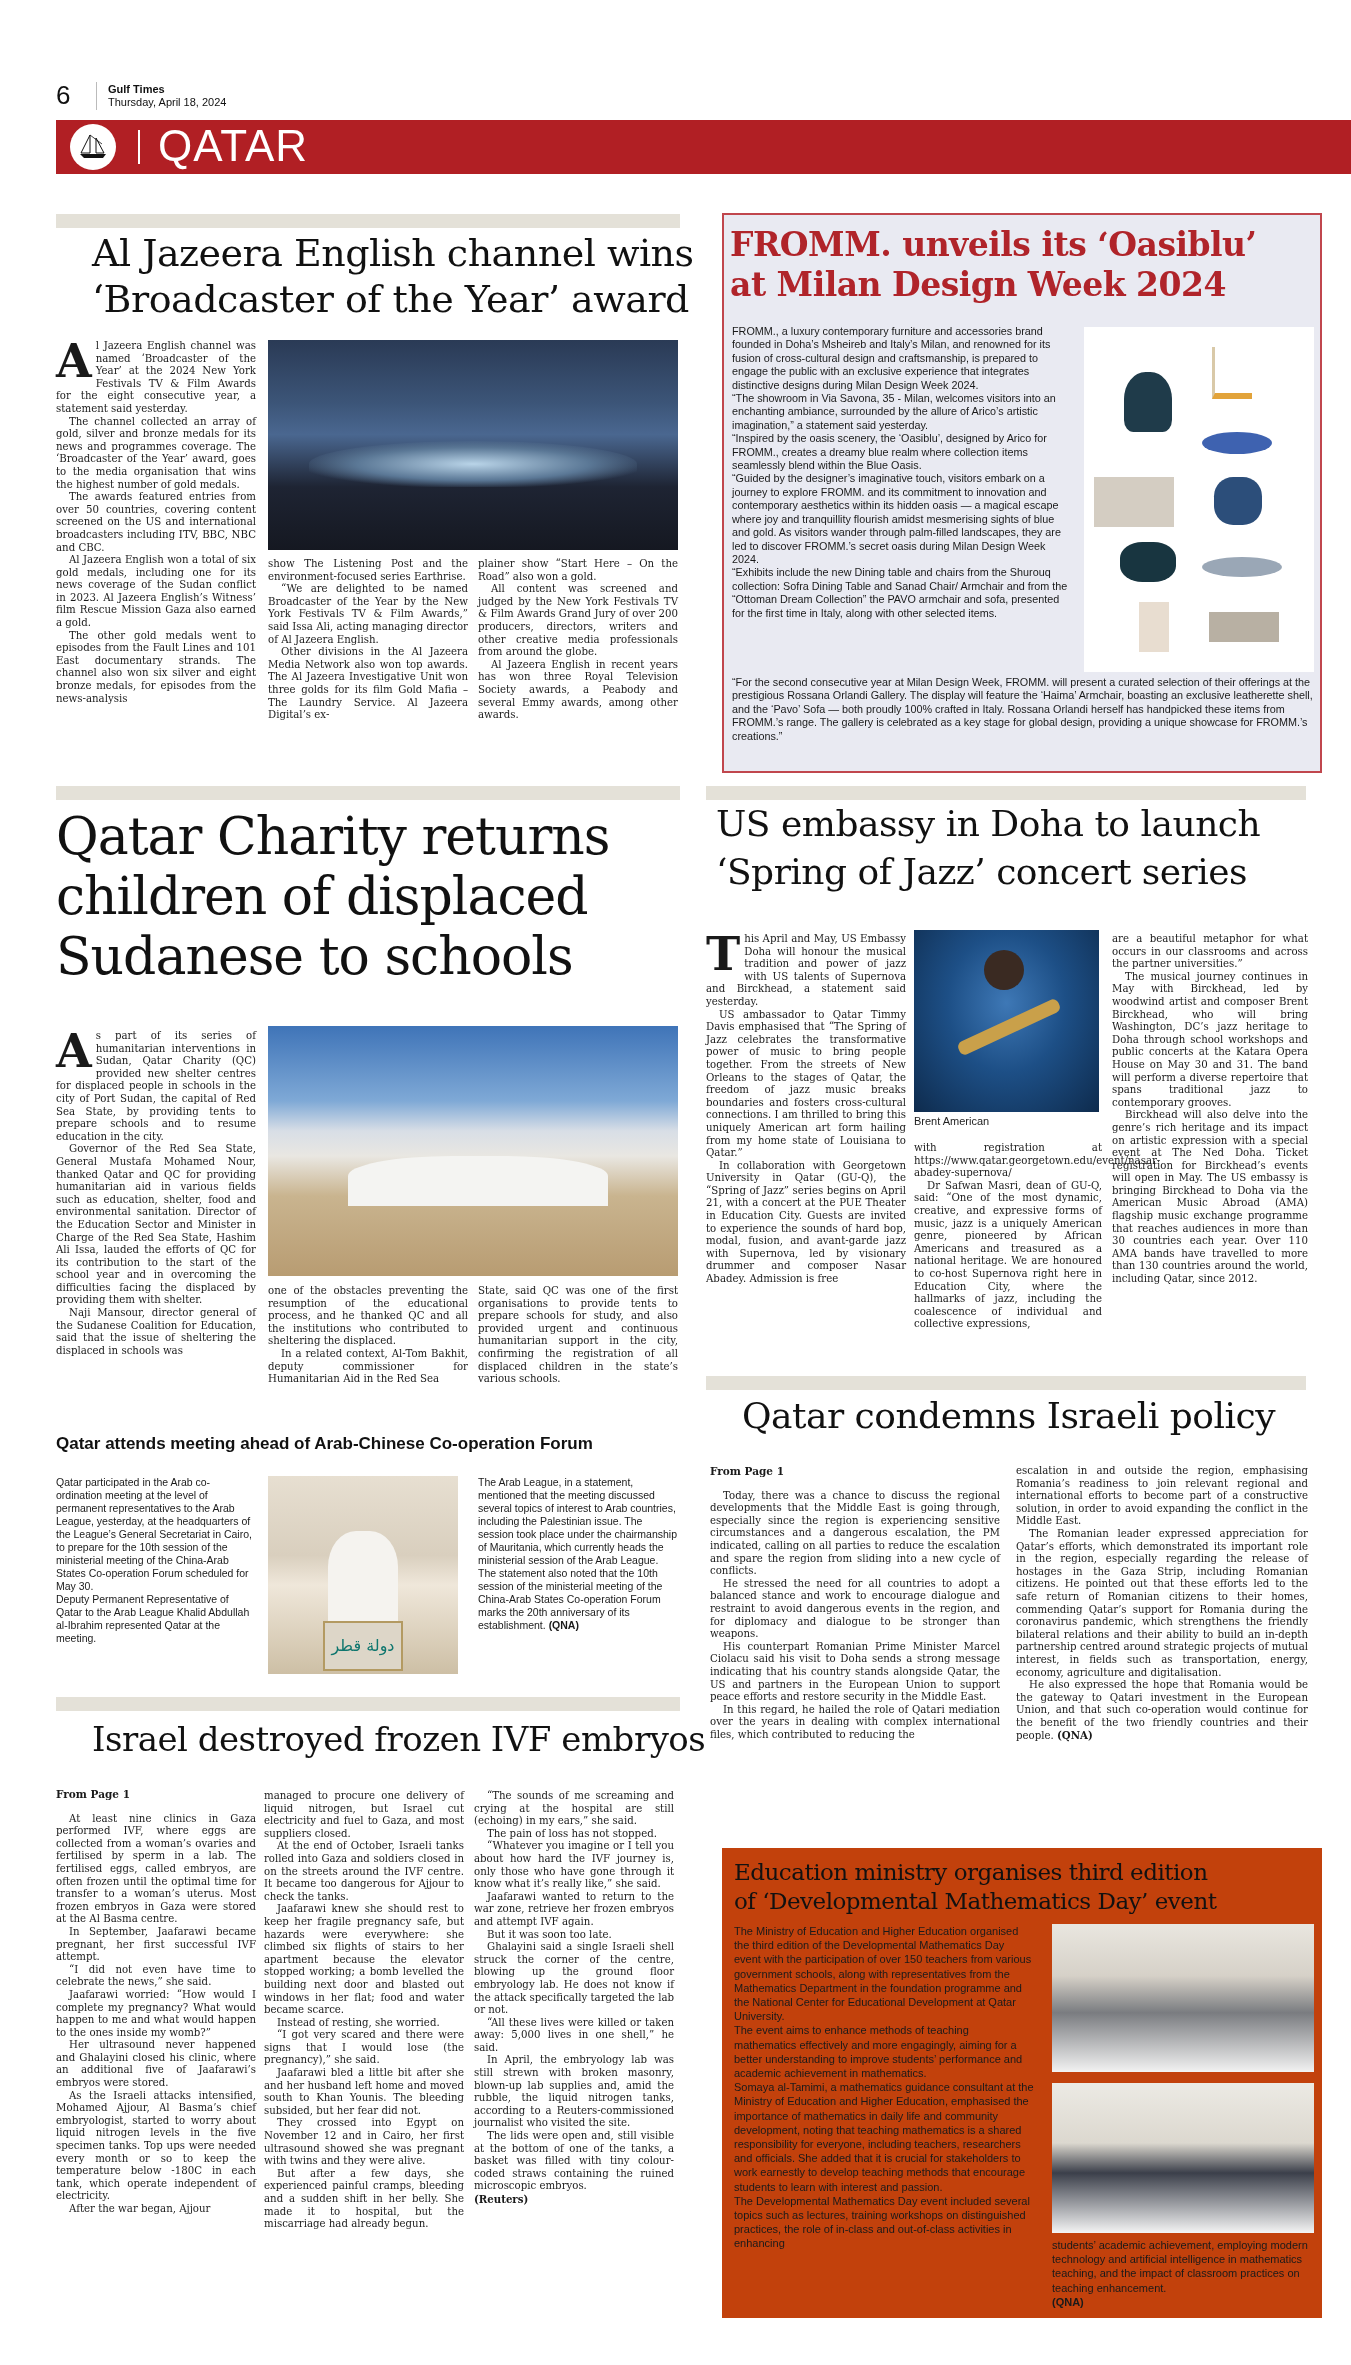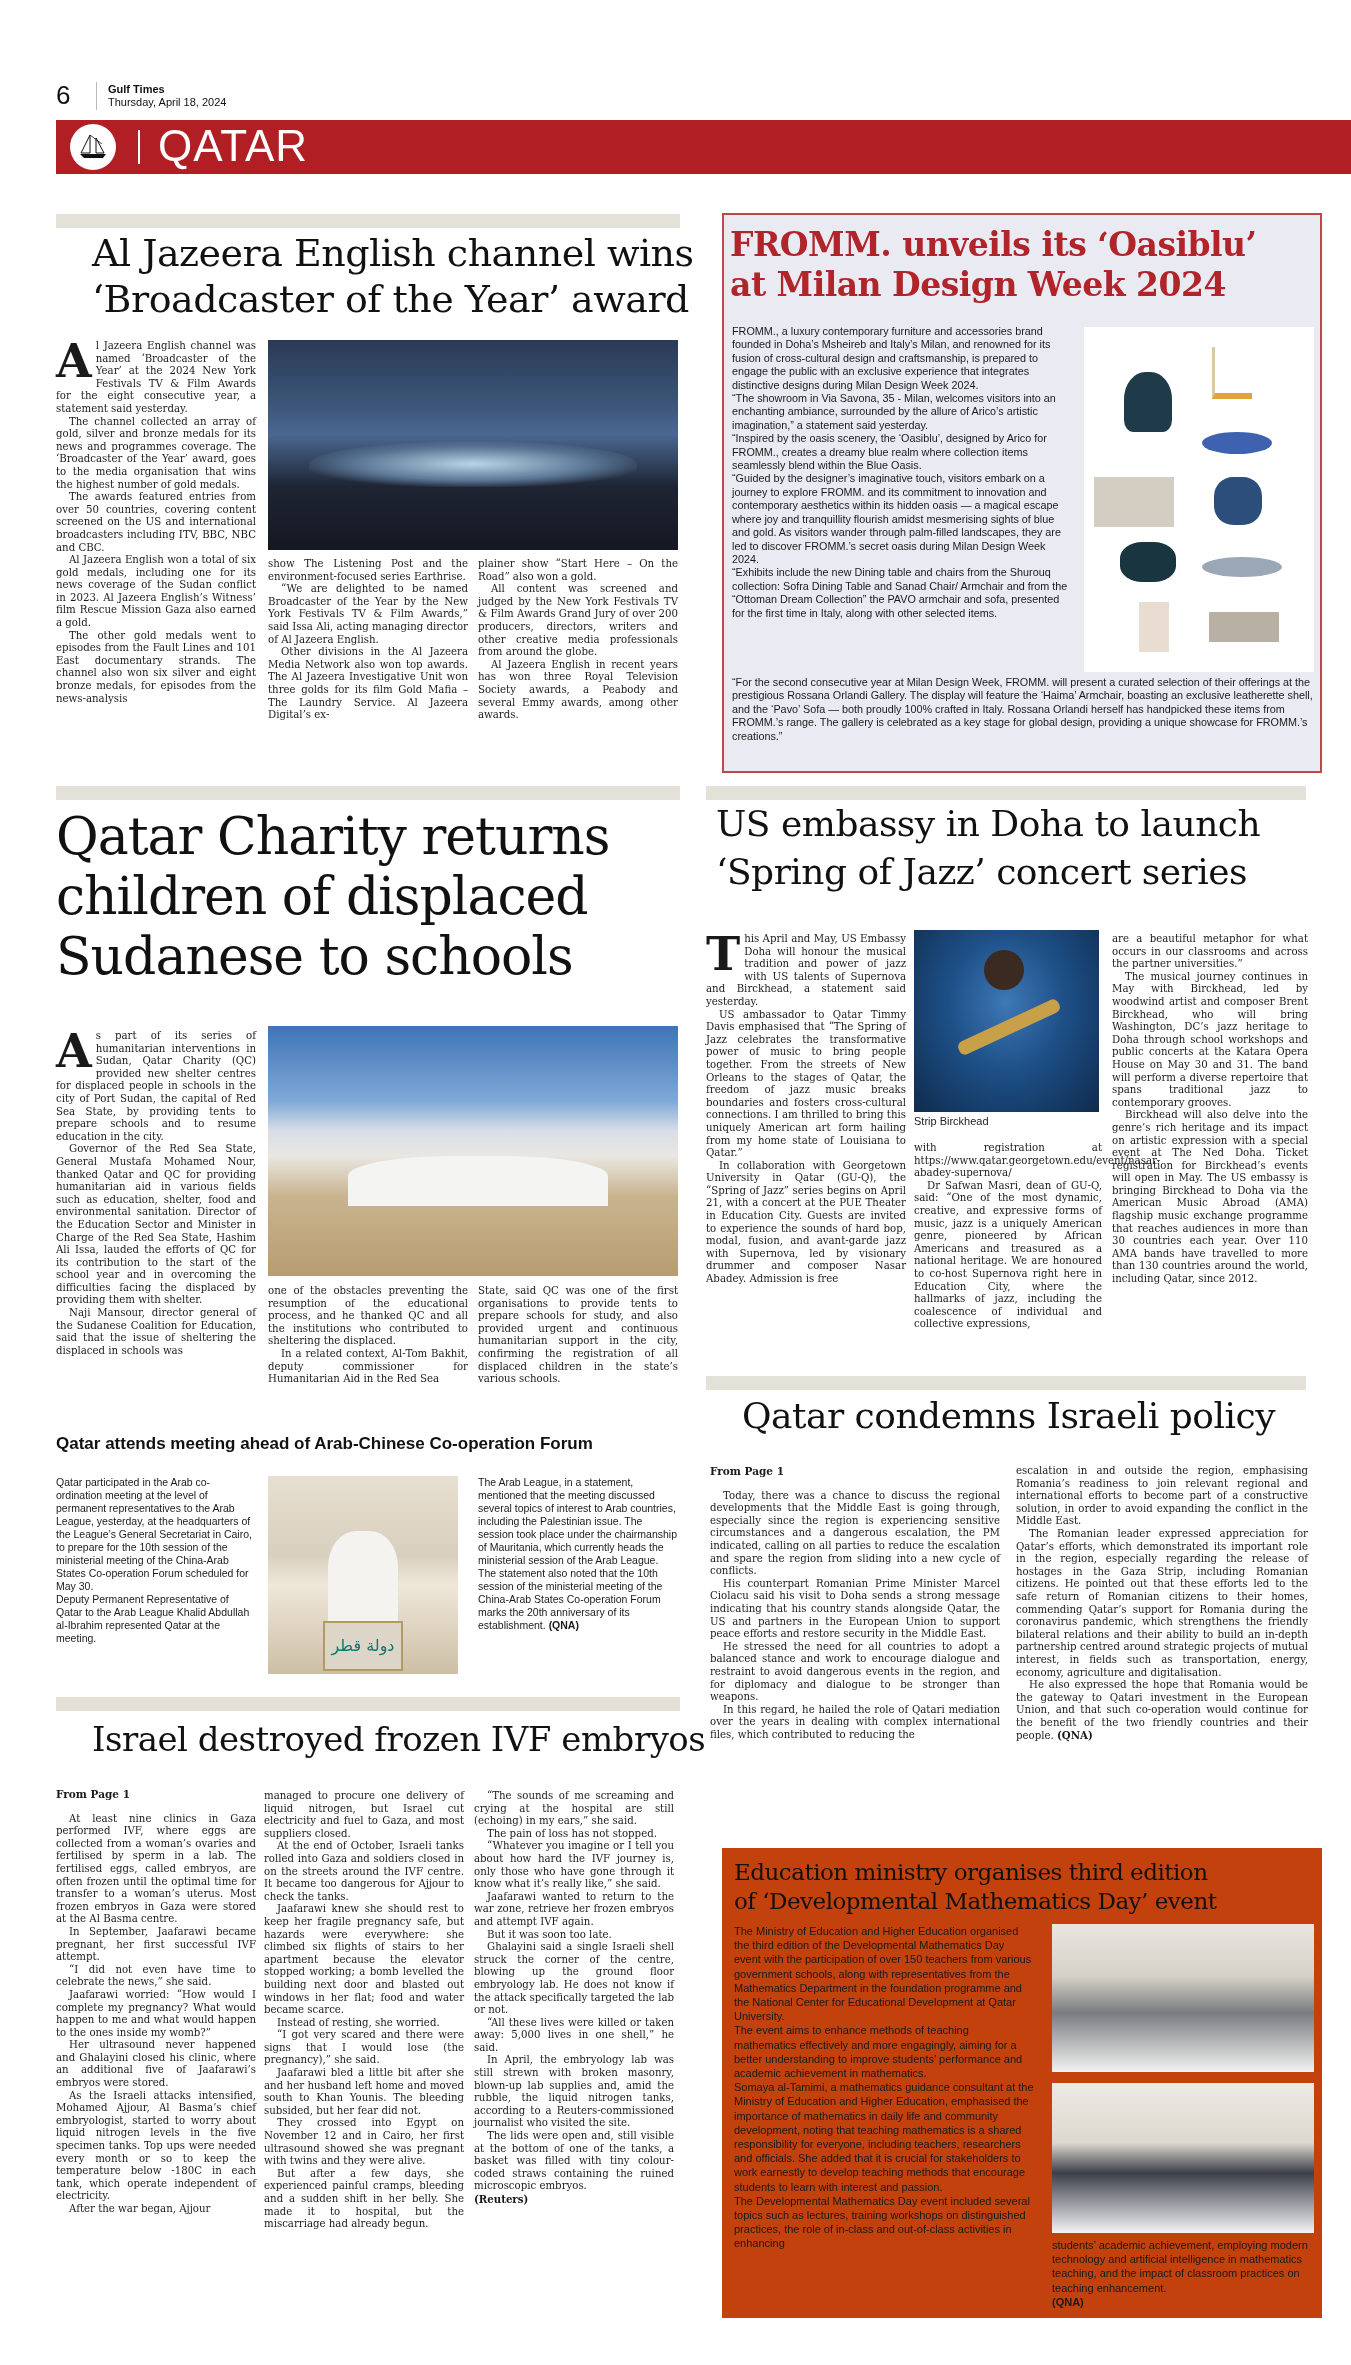--- a/index.html
+++ b/index.html
@@ -197,38 +197,38 @@
 </div>
 <div class="abs col" style="left:706px;top:933px;width:200px;">
   <p class="first"><span class="dropcap">T</span><span>his April and May, US Embassy Doha will honour the musical tradition and power of jazz with US talents of Supernova and Birckhead, a statement said yesterday.</span></p>
   <p>US ambassador to Qatar Timmy Davis emphasised that “The Spring of Jazz celebrates the transformative power of music to bring people together. From the streets of New Orleans to the stages of Qatar, the freedom of jazz music breaks boundaries and fosters cross-cultural connections. I am thrilled to bring this uniquely American art form hailing from my home state of Louisiana to Qatar.”</p>
   <p>In collaboration with Georgetown University in Qatar (GU-Q), the “Spring of Jazz” series begins on April 21, with a concert at the PUE Theater in Education City. Guests are invited to experience the sounds of hard bop, modal, fusion, and avant-garde jazz with Supernova, led by visionary drummer and composer Nasar Abadey. Admission is free</p>
 </div>
 <div class="abs photo sax" style="left:914px;top:930px;width:185px;height:182px;">
   <div style="position:absolute;left:70px;top:20px;width:40px;height:40px;border-radius:50%;background:#3a2a22;"></div>
   <div style="position:absolute;left:40px;top:90px;width:110px;height:14px;background:#c9a04a;transform:rotate(-25deg);border-radius:6px;"></div>
 </div>
-<div class="abs caption" style="left:914px;top:1115px;">Strip Birckhead</div>
+<div class="abs caption" style="left:914px;top:1115px;">Brent American</div>
 <div class="abs col" style="left:914px;top:1142px;width:188px;">
   <p class="first">with registration at https://www.qatar.georgetown.edu/event/nasar-abadey-supernova/</p>
   <p>Dr Safwan Masri, dean of GU-Q, said: “One of the most dynamic, creative, and expressive forms of music, jazz is a uniquely American genre, pioneered by African Americans and treasured as a national heritage. We are honoured to co-host Supernova right here in Education City, where the hallmarks of jazz, including the coalescence of individual and collective expressions,</p>
 </div>
 <div class="abs col" style="left:1112px;top:933px;width:196px;">
   <p class="first">are a beautiful metaphor for what occurs in our classrooms and across the partner universities.”</p>
   <p>The musical journey continues in May with Birckhead, led by woodwind artist and composer Brent Birckhead, who will bring Washington, DC’s jazz heritage to Doha through school workshops and public concerts at the Katara Opera House on May 30 and 31. The band will perform a diverse repertoire that spans traditional jazz to contemporary grooves.</p>
   <p>Birckhead will also delve into the genre’s rich heritage and its impact on artistic expression with a special event at The Ned Doha. Ticket registration for Birckhead’s events will open in May. The US embassy is bringing Birckhead to Doha via the American Music Abroad (AMA) flagship music exchange programme that reaches audiences in more than 30 countries each year. Over 110 AMA bands have travelled to more than 130 countries around the world, including Qatar, since 2012.</p>
 </div>
 
 <div class="abs rule" style="left:706px;top:1376px;width:600px;"></div>
 <div class="abs hl-light" style="left:706px;top:1394px;width:620px;font-size:36px;line-height:44px;">Qatar condemns Israeli policy</div>
 <div class="abs col" style="left:710px;top:1465px;width:290px;">
   <div class="from-page">From Page 1</div>
   <p>Today, there was a chance to discuss the regional developments that the Middle East is going through, especially since the region is experiencing sensitive circumstances and a dangerous escalation, the PM indicated, calling on all parties to reduce the escalation and spare the region from sliding into a new cycle of conflicts.</p>
+  <p>He stressed the need for all countries to adopt a balanced stance and work to encourage dialogue and restraint to avoid dangerous events in the region, and for diplomacy and dialogue to be stronger than weapons.</p>
   <p>His counterpart Romanian Prime Minister Marcel Ciolacu said his visit to Doha sends a strong message indicating that his country stands alongside Qatar, the US and partners in the European Union to support peace efforts and restore security in the Middle East.</p>
-  <p>He stressed the need for all countries to adopt a balanced stance and work to encourage dialogue and restraint to avoid dangerous events in the region, and for diplomacy and dialogue to be stronger than weapons.</p>
   <p>In this regard, he hailed the role of Qatari mediation over the years in dealing with complex international files, which contributed to reducing the</p>
 </div>
 <div class="abs col" style="left:1016px;top:1465px;width:292px;">
   <p class="first">escalation in and outside the region, emphasising Romania’s readiness to join relevant regional and international efforts to become part of a constructive solution, in order to avoid expanding the conflict in the Middle East.</p>
   <p>The Romanian leader expressed appreciation for Qatar’s efforts, which demonstrated its important role in the region, especially regarding the release of hostages in the Gaza Strip, including Romanian citizens. He pointed out that these efforts led to the safe return of Romanian citizens to their homes, commending Qatar’s support for Romania during the coronavirus pandemic, which strengthens the friendly bilateral relations and their ability to build an in-depth partnership centred around strategic projects of mutual interest, in fields such as transportation, energy, economy, agriculture and digitalisation.</p>
   <p><span>He also expressed the hope that Romania would be the gateway to Qatari investment in the European Union, and that such co-operation would continue for the benefit of the two friendly countries and their people.</span> <span class="credit">(QNA)</span></p>
 </div>
 
 <div class="abs edu-box">
   <div class="hl-bold" style="position:absolute;left:12px;top:10px;width:580px;font-size:23px;line-height:29px;letter-spacing:-0.5px;">

